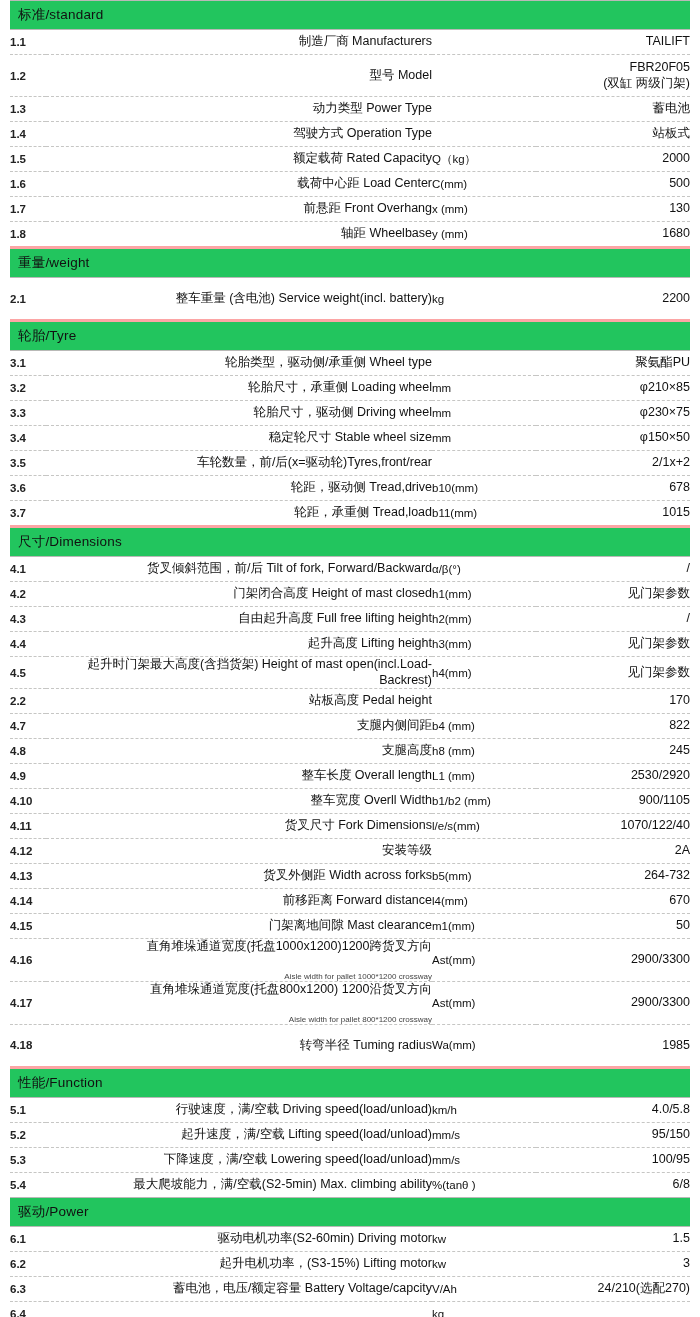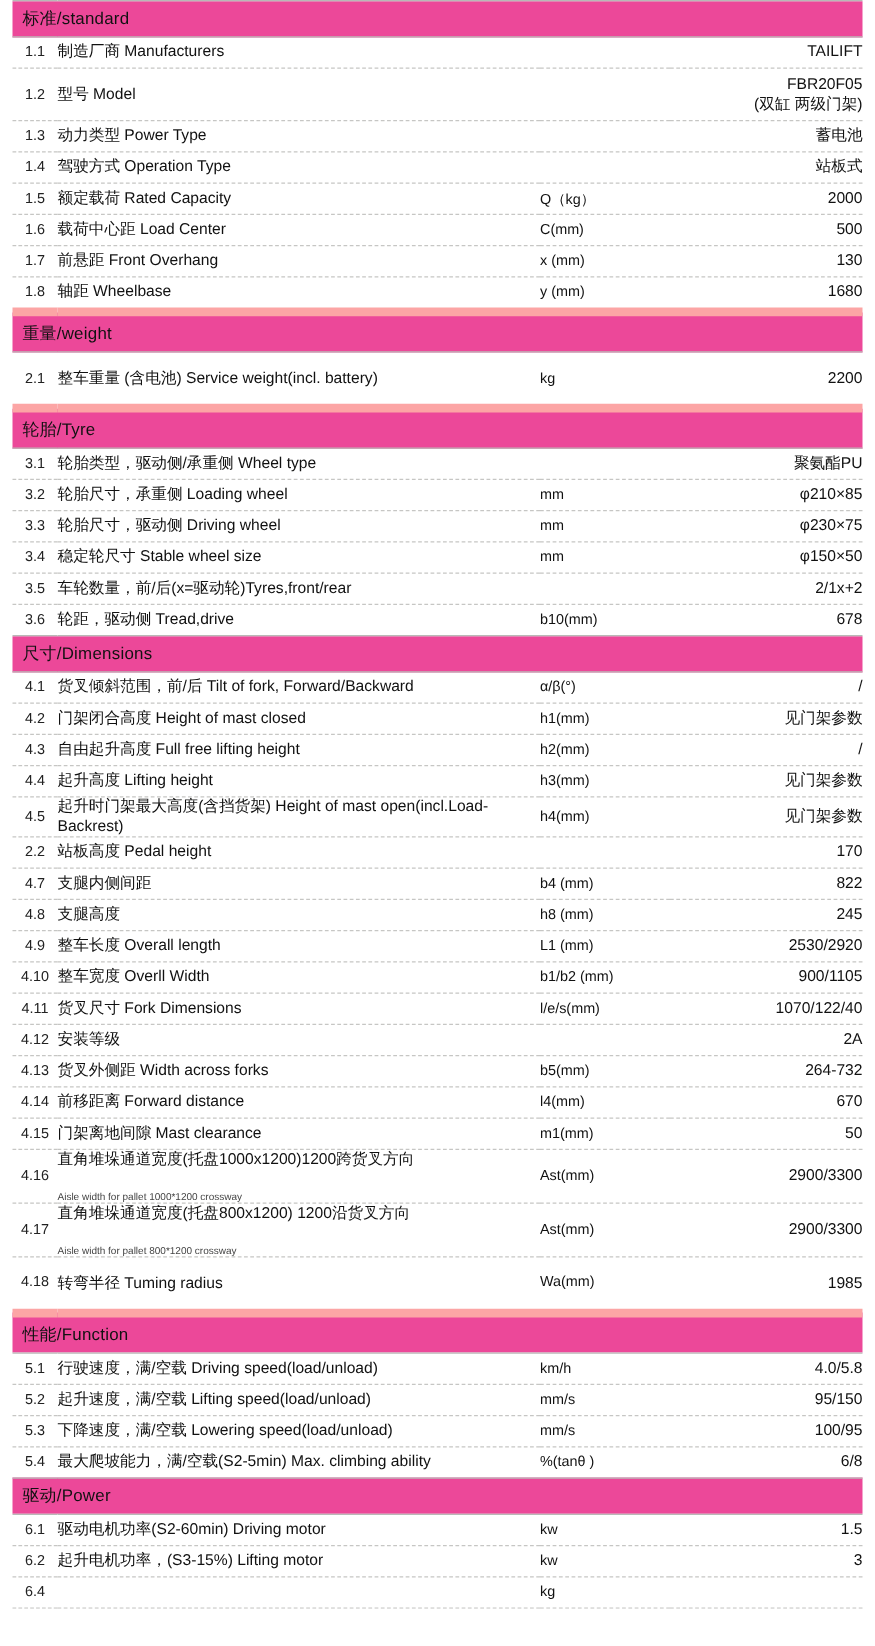--- a/index.html
+++ b/index.html
@@ -24,46 +24,47 @@
     vertical-align:middle;
     padding:0;
   }
   
   col.c-num{width:36px;}
   col.c-label{width:386px;}
   col.c-unit{width:104px;}
   col.c-val{width:154px;}
 
   tr.section td{
-    background:#ec4899;
+    background:#22c55e;
     font-size:13.5px;
     color:#111;
     padding:5px 6px 5px 8px;
     border-top:1px solid #b9b9b7;
     border-bottom:1px solid #b9b9b7;
     letter-spacing:.2px;
   }
   tr.row td{
     border-bottom:1px dashed #c6c6c4;
     height:24px;
   }
   tr.row.tall td{height:41px;}
-  tr.row.last td{border-bottom:7px solid #fca5a5;}
+  tr.row.last td{border-bottom:3px solid #fca5a5;}
 
   td.num{
     font-size:11.5px;
     color:#222;
-    text-align:center;
+    text-align:left;
     padding-left:10px;
     white-space:nowrap;
+    font-weight:bold;
   }
   td.label{
     font-size:12.5px;
     color:#111;
-    text-align:left;
+    text-align:right;
     padding-left:6px;
     line-height:1.25;
   }
   td.label .sub{
     display:block;
     font-size:8px;
     color:#444;
     line-height:1.15;
     margin-top:17px;
   }
@@ -186,20 +187,26 @@
           <td class="label"><span>车轮数量，前/后(x=驱动轮)Tyres,front/rear</span></td>
           <td class="unit"></td>
           <td class="val"><span>2/1x+2</span></td>
         </tr>
         <tr class="row">
           <td class="num">3.6</td>
           <td class="label"><span>轮距，驱动侧 Tread,drive</span></td>
           <td class="unit">b10(mm)</td>
           <td class="val"><span>678</span></td>
         </tr>
+        <tr class="row last">
+          <td class="num">3.7</td>
+          <td class="label"><span>轮距，承重侧 Tread,load</span></td>
+          <td class="unit">b11(mm)</td>
+          <td class="val"><span>1015</span></td>
+        </tr>
         <tr class="section">
           <td colspan="4">尺寸/Dimensions</td>
         </tr>
         <tr class="row">
           <td class="num">4.1</td>
           <td class="label"><span>货叉倾斜范围，前/后  Tilt of fork, Forward/Backward</span></td>
           <td class="unit">α/β(°)</td>
           <td class="val"><span>/</span></td>
         </tr>
         <tr class="row">
@@ -340,20 +347,26 @@
           <td class="unit">kw</td>
           <td class="val"><span>1.5</span></td>
         </tr>
         <tr class="row">
           <td class="num">6.2</td>
           <td class="label"><span>起升电机功率，(S3-15%) Lifting motor</span></td>
           <td class="unit">kw</td>
           <td class="val"><span>3</span></td>
         </tr>
         <tr class="row">
+          <td class="num">6.3</td>
+          <td class="label"><span>蓄电池，电压/额定容量 Battery Voltage/capcity</span></td>
+          <td class="unit">V/Ah</td>
+          <td class="val"><span>24/210(选配270)</span></td>
+        </tr>
+        <tr class="row">
           <td class="num">6.4</td>
           <td class="label"></td>
           <td class="unit">kg</td>
           <td class="val"></td>
         </tr>
       </tbody>
   </table>
 </div>
 
 </body></html>

